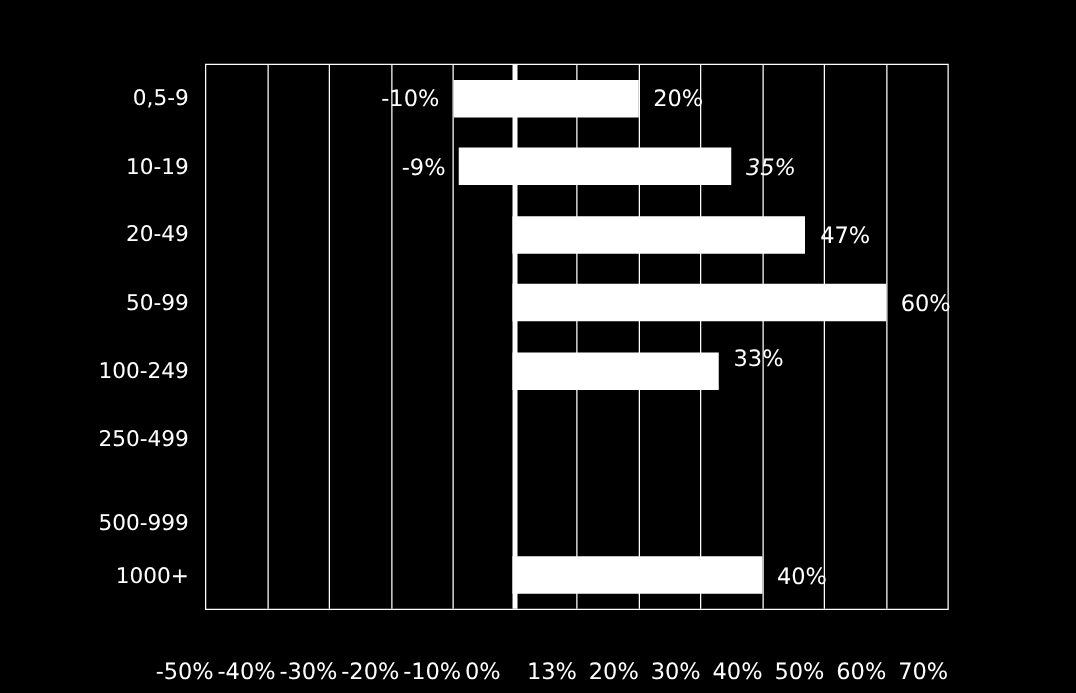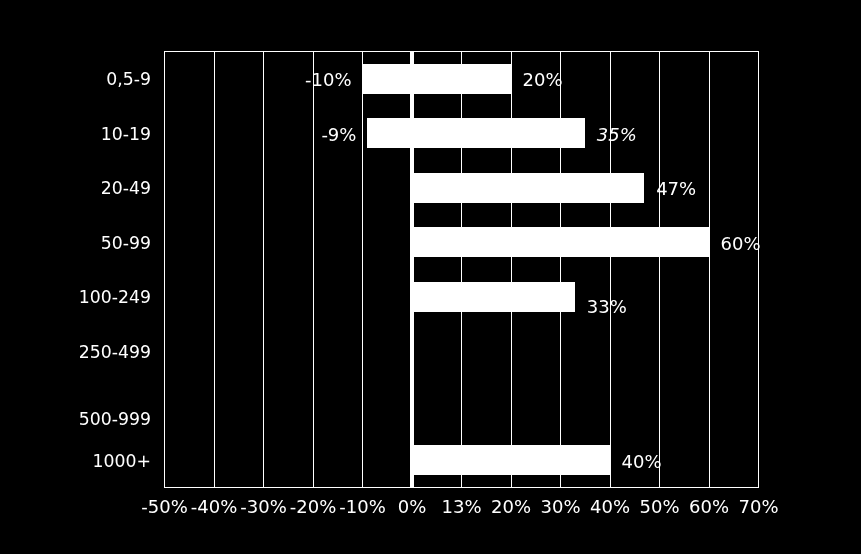--- a/index.html
+++ b/index.html
@@ -21,22 +21,22 @@
              font-size:17.3px;line-height:1;white-space:nowrap;}
 
   
   .bar{position:absolute;background:#ffffff;height:30px;}
   .dlabel{position:absolute;font-size:18px;line-height:1;white-space:nowrap;}
   .dlabel.right{text-align:left;}
   .dlabel.left{left:0;text-align:right;}
   .dlabel:empty{display:none;}
 
   
-  .xtick{position:absolute;top:498px;width:80px;margin-left:-40px;
-         font-size:18px;line-height:1;text-align:center;}
+  .xtick{position:absolute;top:529px;width:80px;margin-left:-40px;
+         font-size:18px;line-height:1;text-align:left;}
 </style>
 </head>
 <body>
 
 <div id="chart">
 
   <div id="plot-area">
     <div class="gridline" style="left: 48.5px;"></div>
     <div class="gridline" style="left: 98px;"></div>
     <div class="gridline" style="left: 147.5px;"></div>
@@ -67,21 +67,21 @@
 
   <div class="bar" style="left: 410px; top: 445.25px; width: 199.5px;"></div>
 
   <div class="dlabel left" style="width: 351.5px; top: 71.3px;">-10%</div>
   <div class="dlabel left" style="width: 356.45px; top: 125.8px;">-9%</div>
 
   <div class="dlabel right" style="left: 522.5px; top: 71.3px;">20%</div>
   <div class="dlabel right" style="left: 596.75px; top: 125.8px; font-style: italic;">35%</div>
   <div class="dlabel right" style="left: 656.15px; top: 180.3px;">47%</div>
   <div class="dlabel right" style="left: 720.5px; top: 234.8px;">60%</div>
-  <div class="dlabel right" style="left: 586.85px; top: 298px;">33%</div>
+  <div class="dlabel right" style="left: 586.85px; top: 279px;">33%</div>
   <div class="dlabel right" style="left: 621.5px; top: 452.8px;">40%</div>
 
   <div class="xtick" style="left: 164.5px;">-50%</div>
   <div class="xtick" style="left: 214px;">-40%</div>
   <div class="xtick" style="left: 263.5px;">-30%</div>
   <div class="xtick" style="left: 313px;">-20%</div>
   <div class="xtick" style="left: 362.5px;">-10%</div>
   <div class="xtick" style="left: 412px;">0%</div>
   <div class="xtick" style="left: 461.5px;">13%</div>
   <div class="xtick" style="left: 511px;">20%</div>

